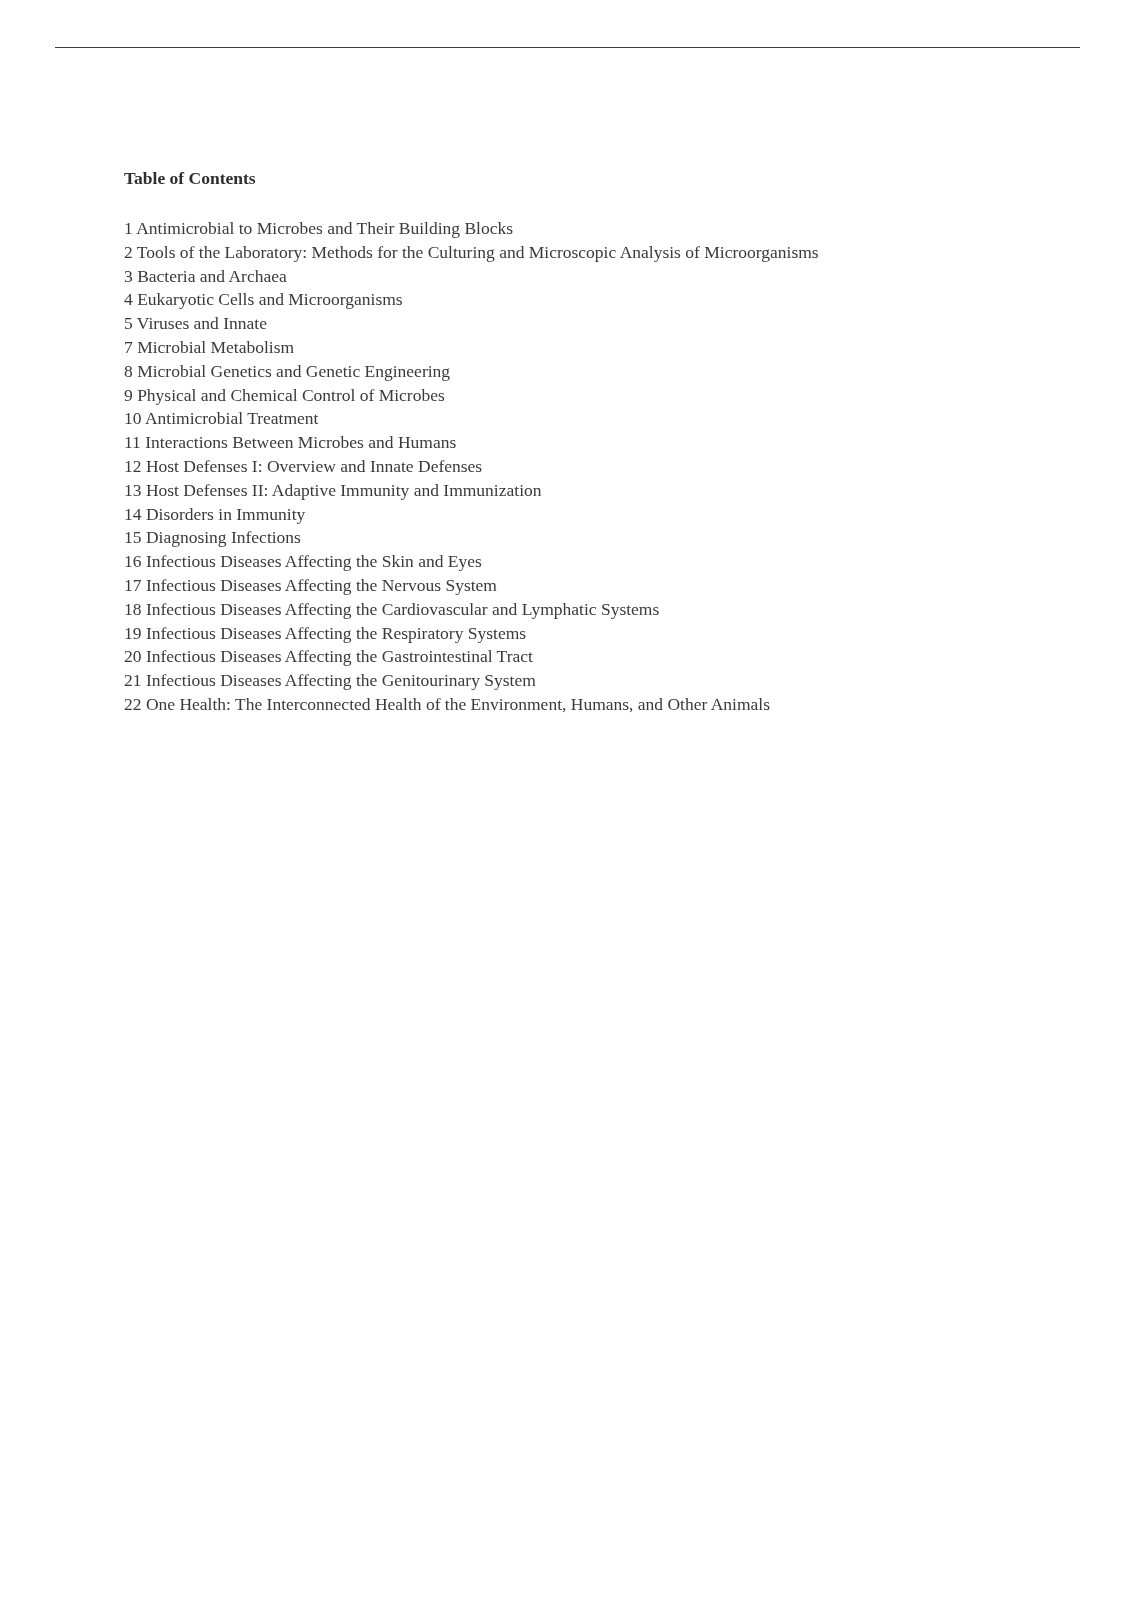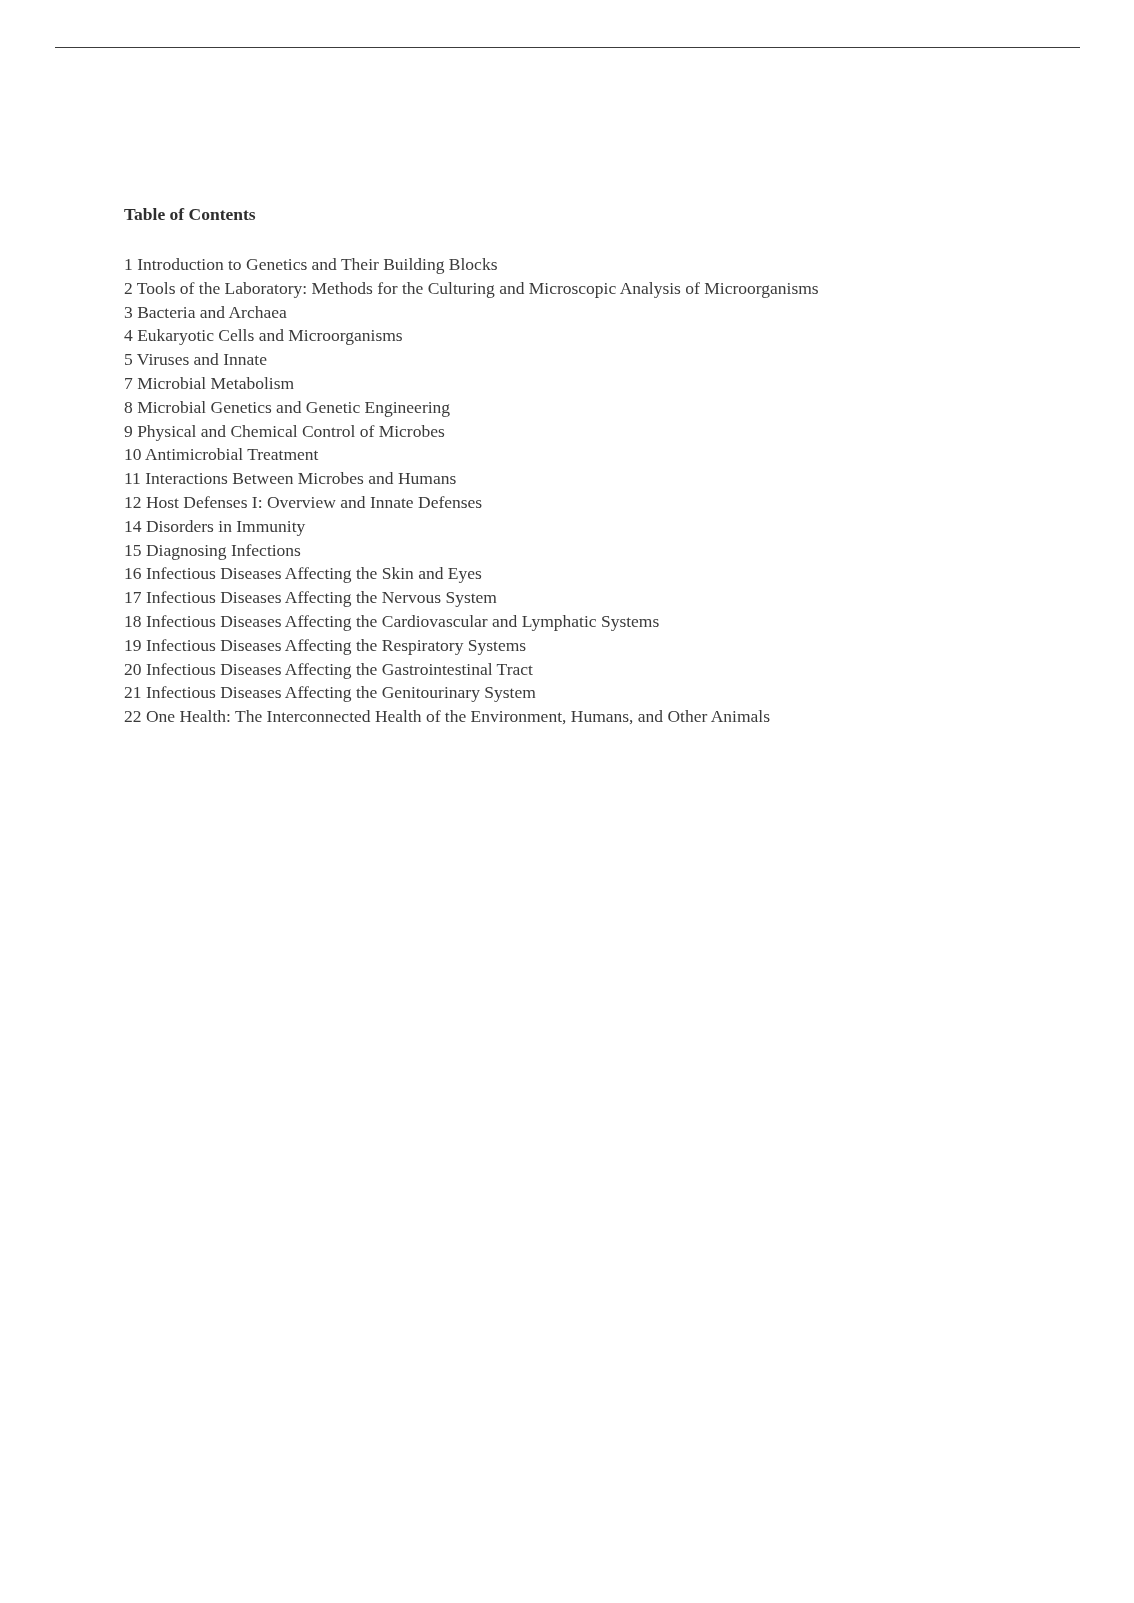--- a/index.html
+++ b/index.html
@@ -24,21 +24,20 @@
     height: 0;
     border: none;
     border-top: 1.5px solid #3c3c3c;
     margin: 0;
   }
   .content {
     position: absolute;
     left: 124px;
     top: 168px;
     width: 960px;
-    margin-top: 36px;
   }
   .heading {
     font-size: 17.5px;
     font-weight: bold;
     margin: 0 0 29px 0;
     line-height: 20px;
     color: #2e2e2e;
   }
   .toc-list {
     font-size: 17.5px;
@@ -56,31 +55,32 @@
   }
 </style>
 </head>
 <body>
 
 <div class="page">
   <hr class="top-rule">
   <div class="content">
     <h1 class="heading">Table of Contents</h1>
     <div class="toc-list">
-        <div class="toc-entry"><span class="toc-num">1</span> <span class="toc-title">Introduction to Genetics and Their Building Blocks</span></div>
+        <div class="toc-entry"><span class="toc-num">1</span> <span class="toc-title">Antimicrobial to Microbes and Their Building Blocks</span></div>
         <div class="toc-entry"><span class="toc-num">2</span> <span class="toc-title">Tools of the Laboratory: Methods for the Culturing and Microscopic Analysis of Microorganisms</span></div>
         <div class="toc-entry"><span class="toc-num">3</span> <span class="toc-title">Bacteria and Archaea</span></div>
         <div class="toc-entry"><span class="toc-num">4</span> <span class="toc-title">Eukaryotic Cells and Microorganisms</span></div>
         <div class="toc-entry"><span class="toc-num">5</span> <span class="toc-title">Viruses and Innate</span></div>
         <div class="toc-entry"><span class="toc-num">7</span> <span class="toc-title">Microbial Metabolism</span></div>
         <div class="toc-entry"><span class="toc-num">8</span> <span class="toc-title">Microbial Genetics and Genetic Engineering</span></div>
         <div class="toc-entry"><span class="toc-num">9</span> <span class="toc-title">Physical and Chemical Control of Microbes</span></div>
         <div class="toc-entry"><span class="toc-num">10</span> <span class="toc-title">Antimicrobial Treatment</span></div>
         <div class="toc-entry"><span class="toc-num">11</span> <span class="toc-title">Interactions Between Microbes and Humans</span></div>
         <div class="toc-entry"><span class="toc-num">12</span> <span class="toc-title">Host Defenses I: Overview and Innate Defenses</span></div>
+        <div class="toc-entry"><span class="toc-num">13</span> <span class="toc-title">Host Defenses II: Adaptive Immunity and Immunization</span></div>
         <div class="toc-entry"><span class="toc-num">14</span> <span class="toc-title">Disorders in Immunity</span></div>
         <div class="toc-entry"><span class="toc-num">15</span> <span class="toc-title">Diagnosing Infections</span></div>
         <div class="toc-entry"><span class="toc-num">16</span> <span class="toc-title">Infectious Diseases Affecting the Skin and Eyes</span></div>
         <div class="toc-entry"><span class="toc-num">17</span> <span class="toc-title">Infectious Diseases Affecting the Nervous System</span></div>
         <div class="toc-entry"><span class="toc-num">18</span> <span class="toc-title">Infectious Diseases Affecting the Cardiovascular and Lymphatic Systems</span></div>
         <div class="toc-entry"><span class="toc-num">19</span> <span class="toc-title">Infectious Diseases Affecting the Respiratory Systems</span></div>
         <div class="toc-entry"><span class="toc-num">20</span> <span class="toc-title">Infectious Diseases Affecting the Gastrointestinal Tract</span></div>
         <div class="toc-entry"><span class="toc-num">21</span> <span class="toc-title">Infectious Diseases Affecting the Genitourinary System</span></div>
         <div class="toc-entry"><span class="toc-num">22</span> <span class="toc-title">One Health: The Interconnected Health of the Environment, Humans, and Other Animals</span></div>
       </div>

